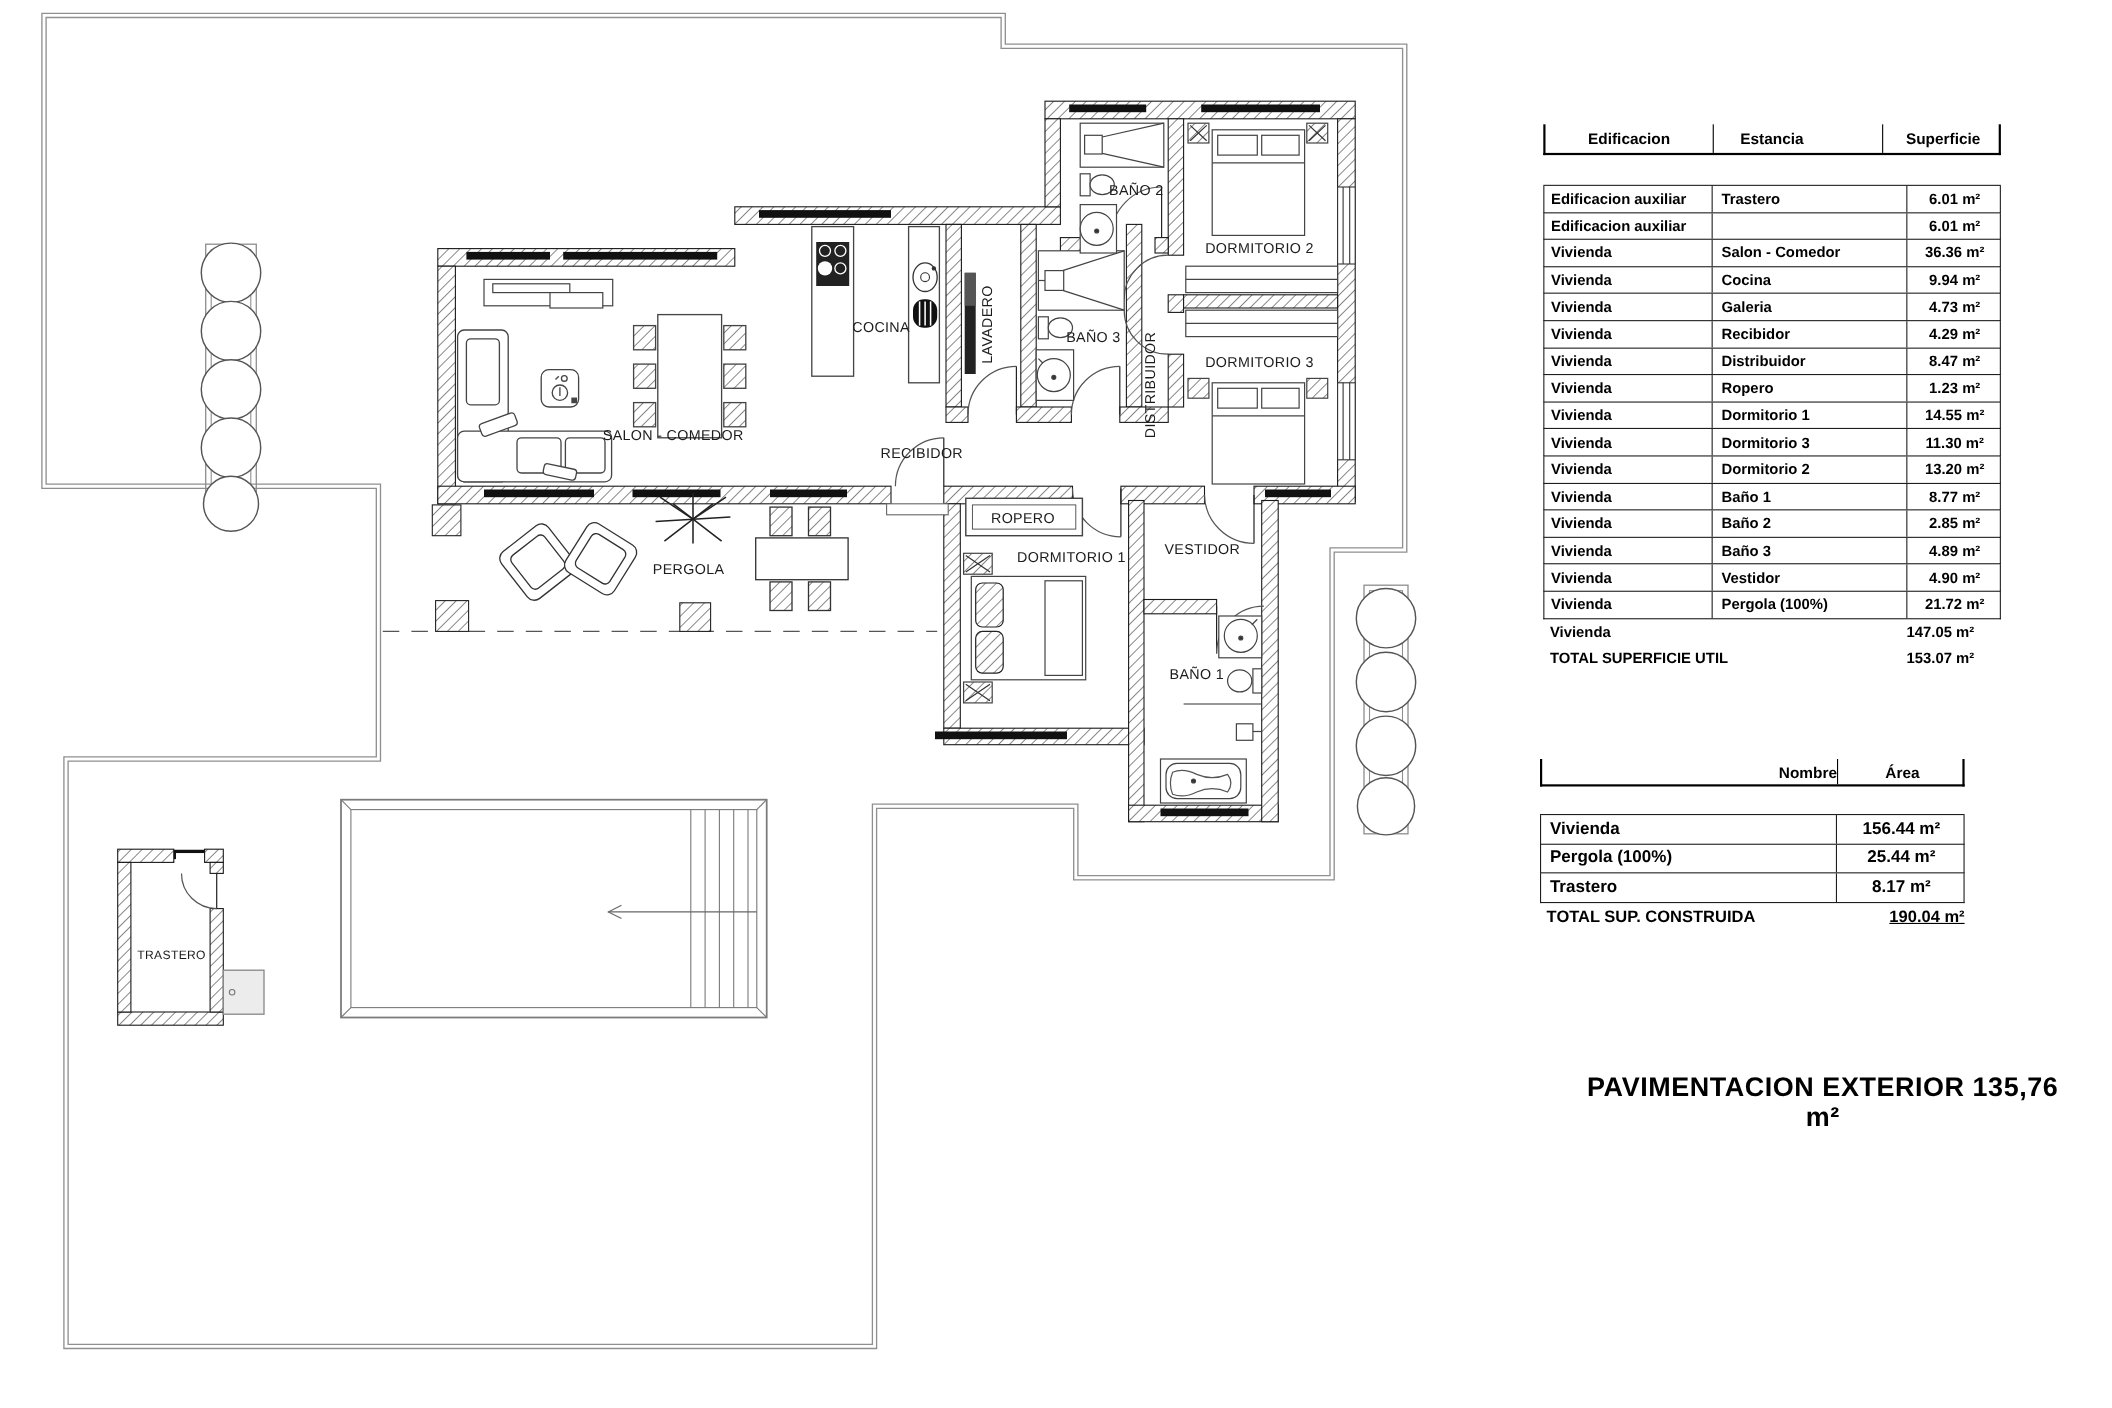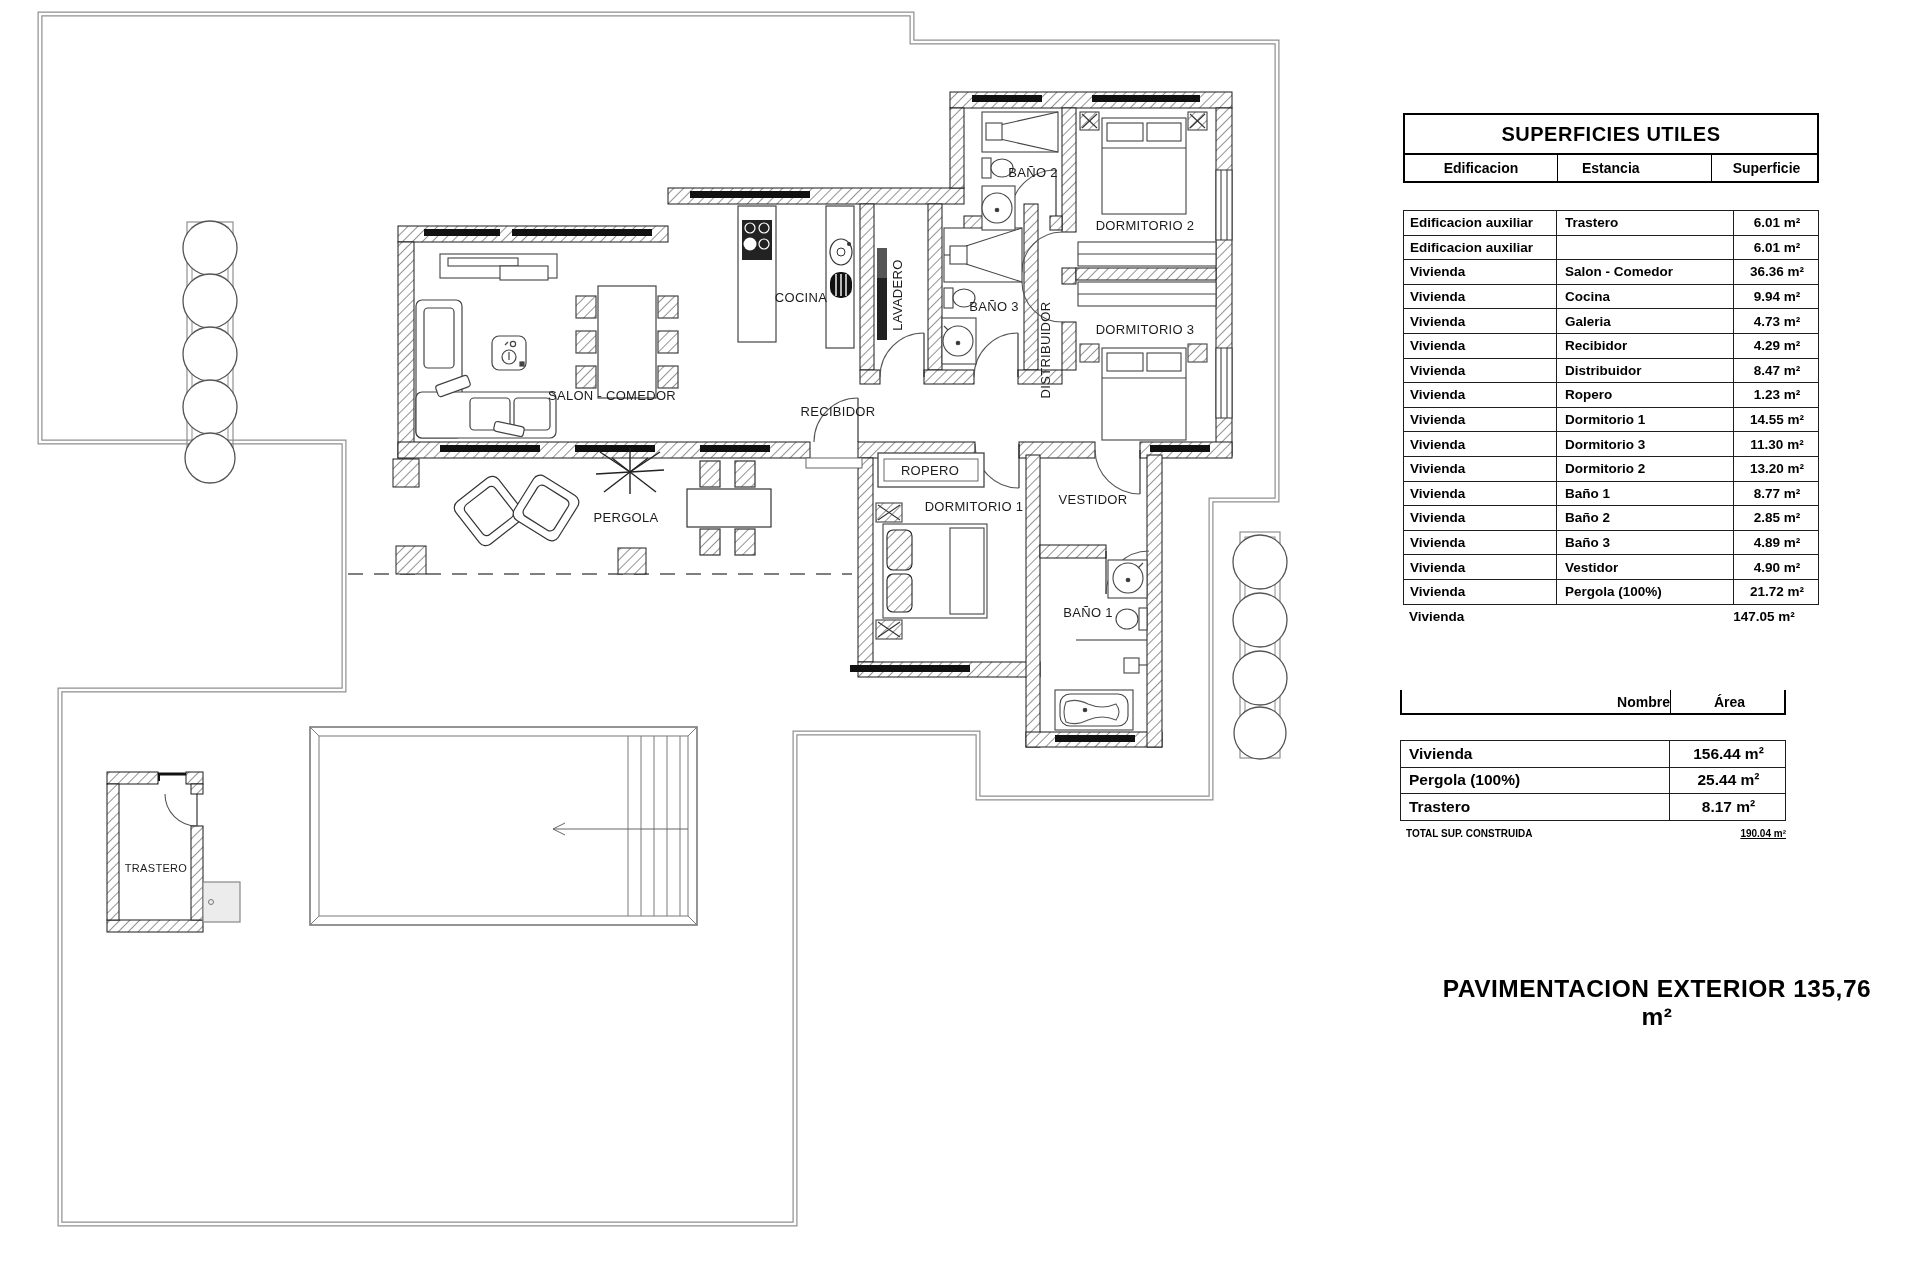--- a/index.html
+++ b/index.html
@@ -26,21 +26,21 @@
   .sumrow .sv{text-align:center;}
   #t2{left:1400px;top:690px;width:386px;}
   #t2 .t-title{height:46px;font-size:19px;}
   .hdr2{display:grid;grid-template-columns:268px 118px;border:2px solid #000;border-top:none;height:25px;box-sizing:border-box;font-weight:bold;font-size:14px;align-items:center;}
   .hdr2 .h-nom{text-align:right;}
   .hdr2 .h-area{text-align:center;border-left:1.5px solid #000;height:100%;display:flex;align-items:center;justify-content:center;box-sizing:border-box;}
   #t2-body{margin-top:25px;border-top:1.5px solid #1e1e1e;}
   .r2{display:grid;grid-template-columns:268px 118px;height:26.6px;box-sizing:border-box;border:1.5px solid #1e1e1e;border-top:none;font-size:15.5px;font-weight:bold;align-items:center;}
   .r2 .c1{padding-left:8px;}
   .r2 .c2{text-align:center;border-left:1.5px solid #1e1e1e;height:100%;display:flex;align-items:center;justify-content:center;box-sizing:border-box;}
-  .sumrow2{display:grid;grid-template-columns:268px 118px;height:26px;font-size:10px;font-weight:bold;align-items:center;}
+  .sumrow2{display:grid;grid-template-columns:268px 118px;height:26px;font-size:15px;font-weight:bold;align-items:center;}
   .sumrow2 .sl{padding-left:6px;}
   .sumrow2 .sv{text-align:right;text-decoration:underline;}
   #pav{position:absolute;left:1442px;top:975px;width:430px;text-align:center;font-size:24.5px;font-weight:bold;letter-spacing:.5px;}
 </style>
 </head>
 <body>
 
 <svg id="plan-svg" width="1360" height="1280" viewBox="0 0 1360 1280">
   <defs>
     <pattern id="hatch" width="7" height="7" patternUnits="userSpaceOnUse" patternTransform="rotate(45)">
@@ -413,21 +413,20 @@
     <text class="room-label" x="930" y="475" text-anchor="middle">ROPERO</text>
     <text class="room-label" x="626" y="522" text-anchor="middle">PERGOLA</text>
     <text class="room-label" x="974" y="511" text-anchor="middle">DORMITORIO 1</text>
     <text class="room-label" x="1093" y="504" text-anchor="middle">VESTIDOR</text>
     <text class="room-label" x="1088" y="617" text-anchor="middle">BAÑO 1</text>
     <text class="room-label small" x="156" y="872" text-anchor="middle">TRASTERO</text>
   </g>
 </svg>
 
 <div class="tbl" id="t1">
-  <div class="tblbox t-title">SUPERFICIES UTILES</div>
   <div class="hdr3">
     <div class="h-edif">Edificacion</div>
     <div class="h-est">Estancia</div>
     <div class="h-sup">Superficie</div>
   </div>
   <div id="t1-body">
       <div class="r3">
         <div class="c1">Edificacion auxiliar</div>
         <div class="c2">Trastero</div>
         <div class="c3">6.01 m²</div>
@@ -504,20 +503,24 @@
       </div>
       <div class="r3">
         <div class="c1">Vivienda</div>
         <div class="c2">Pergola  (100%)</div>
         <div class="c3">21.72 m²</div>
       </div>
     </div>
   <div class="sumrow">
     <div class="sl">Vivienda</div>
     <div class="sv">147.05 m²</div>
+  </div>
+  <div class="sumrow">
+    <div class="sl">TOTAL SUPERFICIE UTIL</div>
+    <div class="sv">153.07 m²</div>
   </div>
 </div>
 
 <div class="tbl" id="t2">
   <div class="hdr2">
     <div class="h-nom">Nombre</div>
     <div class="h-area">Área</div>
   </div>
   <div id="t2-body">
       <div class="r2">

